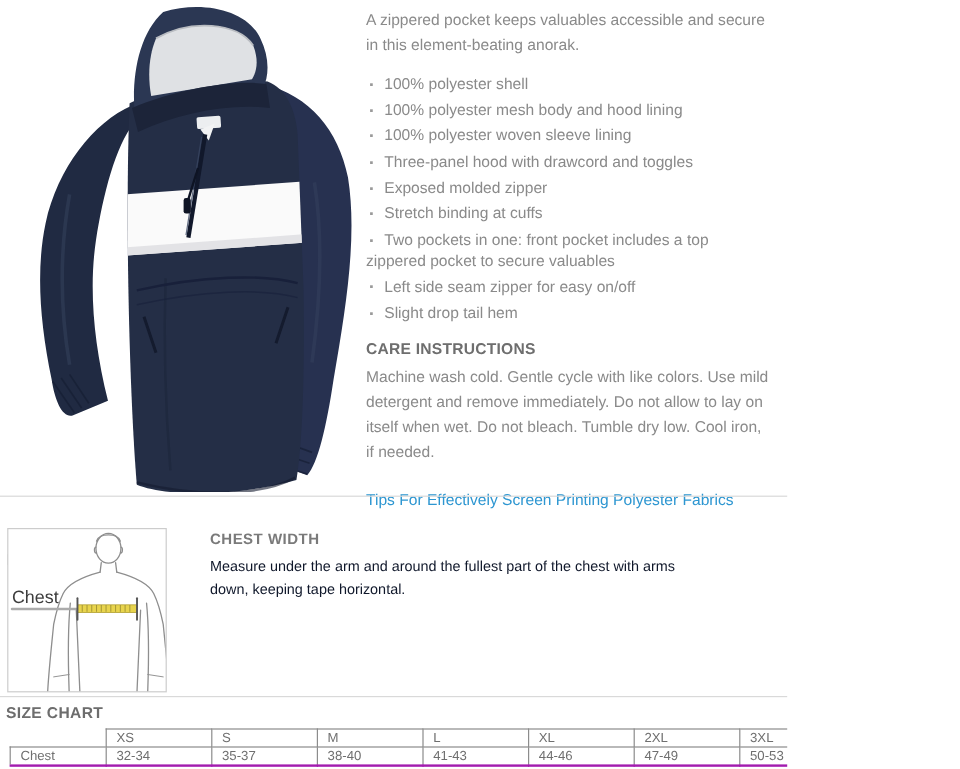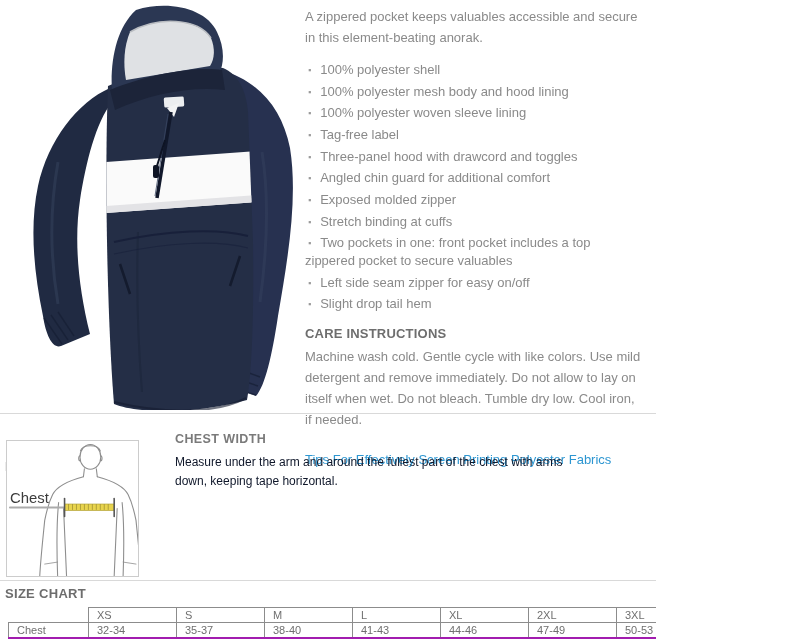--- a/index.html
+++ b/index.html
@@ -30,21 +30,21 @@
 
   
   .hr1{position:absolute;left:0;top:413px;width:800px;height:0;border-top:1px solid var(--line);}
   .hr2{position:absolute;left:0;top:580px;width:776px;height:0;border-top:1px solid var(--line);}
   .sec-h{position:absolute;left:5px;font-size:13px;font-weight:bold;color:var(--head);letter-spacing:.3px;}
   .h-measure{top:419px;margin-top:40px;}
   .h-size{top:586px;}
 
   
   .figbox{position:absolute;left:6px;top:440px;width:133px;height:137px;border:1px solid #ccc;background:#fff;}
-  .chestinfo{position:absolute;left:175px;top:432px;width:410px;}
+  .chestinfo{position:absolute;left:175px;top:442px;width:410px;}
   .chestinfo h4{font-size:12.5px;font-weight:bold;color:#7a7a7a;letter-spacing:.4px;margin-bottom:7px;}
   .chestinfo p{font-size:12px;line-height:1.6;color:#0f172a;}
 
   
   .sizetable{position:absolute;left:8px;top:607px;width:785px;border-collapse:collapse;table-layout:fixed;
              font-size:11px;color:#6f6f6f;border-bottom:2px solid #a21caf;}
   .sizetable th,.sizetable td{border:1px solid #8c8c8c;font-weight:normal;text-align:left;
              padding:1px 8px;height:15px;white-space:nowrap;overflow:hidden;}
   .sizetable th.corner{border:none;}
   svg{display:block;}
@@ -101,23 +101,21 @@
       <path d="M96,400 C150,413 200,411 228,396" stroke="#141b2e" stroke-width="2" fill="none" opacity=".6"></path>
     </svg>
   </div>
 
   <div class="desc">
     <p class="intro">A zippered pocket keeps valuables accessible and secure in this element-beating anorak.</p>
     <ul class="features">
         <li><span class="marker">▪</span><span>100% polyester shell</span></li>
         <li><span class="marker">▪</span><span>100% polyester mesh body and hood lining</span></li>
         <li><span class="marker">▪</span><span>100% polyester woven sleeve lining</span></li>
-        <li><span class="marker">▪</span><span>Tag-free label</span></li>
         <li><span class="marker">▪</span><span>Three-panel hood with drawcord and toggles</span></li>
-        <li><span class="marker">▪</span><span>Angled chin guard for additional comfort</span></li>
         <li><span class="marker">▪</span><span>Exposed molded zipper</span></li>
         <li><span class="marker">▪</span><span>Stretch binding at cuffs</span></li>
         <li><span class="marker">▪</span><span>Two pockets in one: front pocket includes a top zippered pocket to secure valuables</span></li>
         <li><span class="marker">▪</span><span>Left side seam zipper for easy on/off</span></li>
         <li><span class="marker">▪</span><span>Slight drop tail hem</span></li>
       </ul>
     <div class="care-h">CARE INSTRUCTIONS</div>
     <p>Machine wash cold. Gentle cycle with like colors. Use mild detergent and remove immediately. Do not allow to lay on itself when wet. Do not bleach. Tumble dry low. Cool iron, if needed.</p>
     <a class="tips" href="#">Tips For Effectively Screen Printing Polyester Fabrics</a>
   </div>

